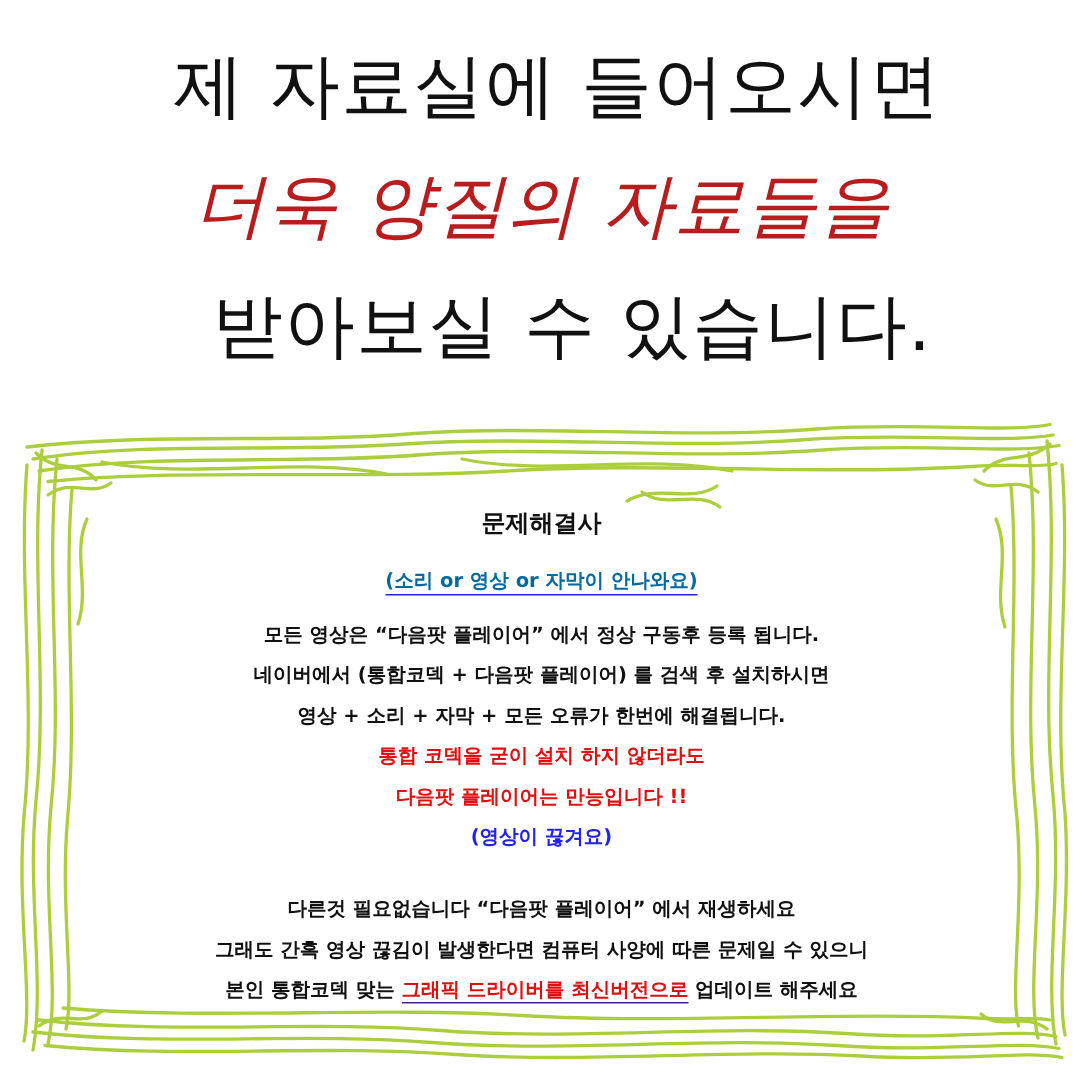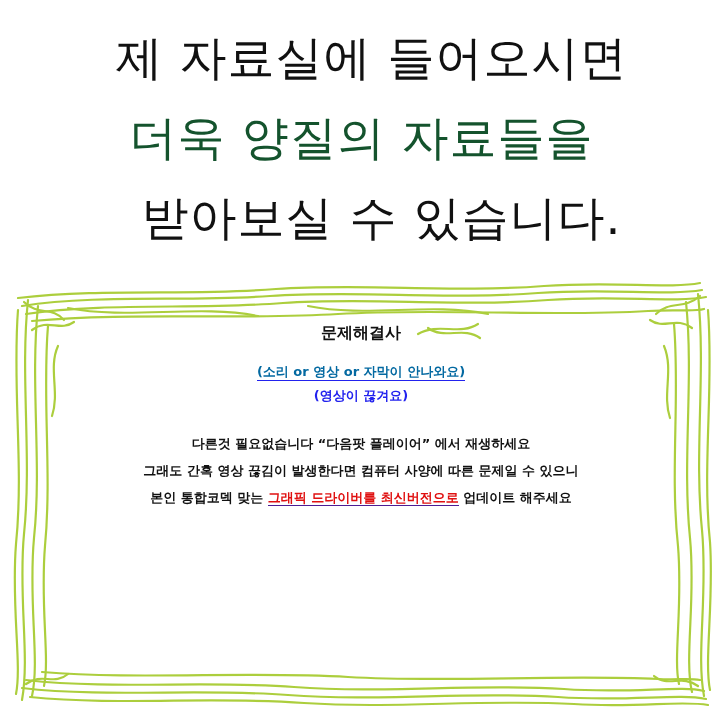--- a/index.html
+++ b/index.html
@@ -30,21 +30,21 @@
   }
   .headline .line {
     font-family: "DejaVu Sans", "Liberation Sans", sans-serif;
     font-size: 47px;
     line-height: 80px;
     font-weight: 400;
     letter-spacing: 1px;
     white-space: nowrap;
   }
   .headline .line1 { color: #111111; padding-left: 20px; }
-  .headline .line2 { color: #14532d; }
+  .headline .line2 { color: #b91c1c; font-style: italic; }
   .headline .line3 { color: #111111; margin-left: 40px; }
 
   
   .frame {
     position: absolute;
     left: 8px;
     top: 276px;
     width: 706px;
     height: 432px;
   }
@@ -57,21 +57,21 @@
   
   .body-copy {
     position: absolute;
     left: 8px;
     top: 276px;
     width: 706px;
     height: 432px;
     text-align: center;
   }
   .body-copy .title {
-    margin-top: 46px;
+    margin-top: 62px;
     font-size: 16px;
     font-weight: bold;
     color: #111111;
     line-height: 22px;
   }
   .body-copy .sub {
     margin-top: 18px;
     font-size: 13px;
     font-weight: bold;
     color: #0369a1;
@@ -154,20 +154,27 @@
     </svg>
   </div>
 
   <div class="body-copy">
     <div class="title">문제해결사</div>
 
     <div class="sub">
       <span class="u">(소리 or 영상 or 자막이 안나와요)</span>
     </div>
 
+    <div class="grp1">
+      <p class="blk">모든 영상은 “다음팟 플레이어” 에서 정상 구동후 등록 됩니다.</p>
+      <p class="blk">네이버에서 (통합코덱 + 다음팟 플레이어) 를 검색 후 설치하시면</p>
+      <p class="blk">영상 + 소리 + 자막 + 모든 오류가 한번에 해결됩니다.</p>
+      <p class="red">통합 코덱을 굳이 설치 하지 않더라도</p>
+      <p class="red">다음팟 플레이어는 만능입니다 !!</p>
+    </div>
 
     <div class="sub2">
       <span class="u">(영상이 끊겨요)</span>
     </div>
 
     <div class="grp3">
       <p class="blk">다른것 필요없습니다  “다음팟 플레이어” 에서 재생하세요</p>
       <p class="blk">그래도 간혹 영상 끊김이 발생한다면 컴퓨터 사양에 따른 문제일 수 있으니</p>
       <p class="blk"><span>본인 통합코덱 맞는 </span><span class="inline-red u">그래픽 드라이버를 최신버전으로</span><span> 업데이트 해주세요</span></p>
     </div>

